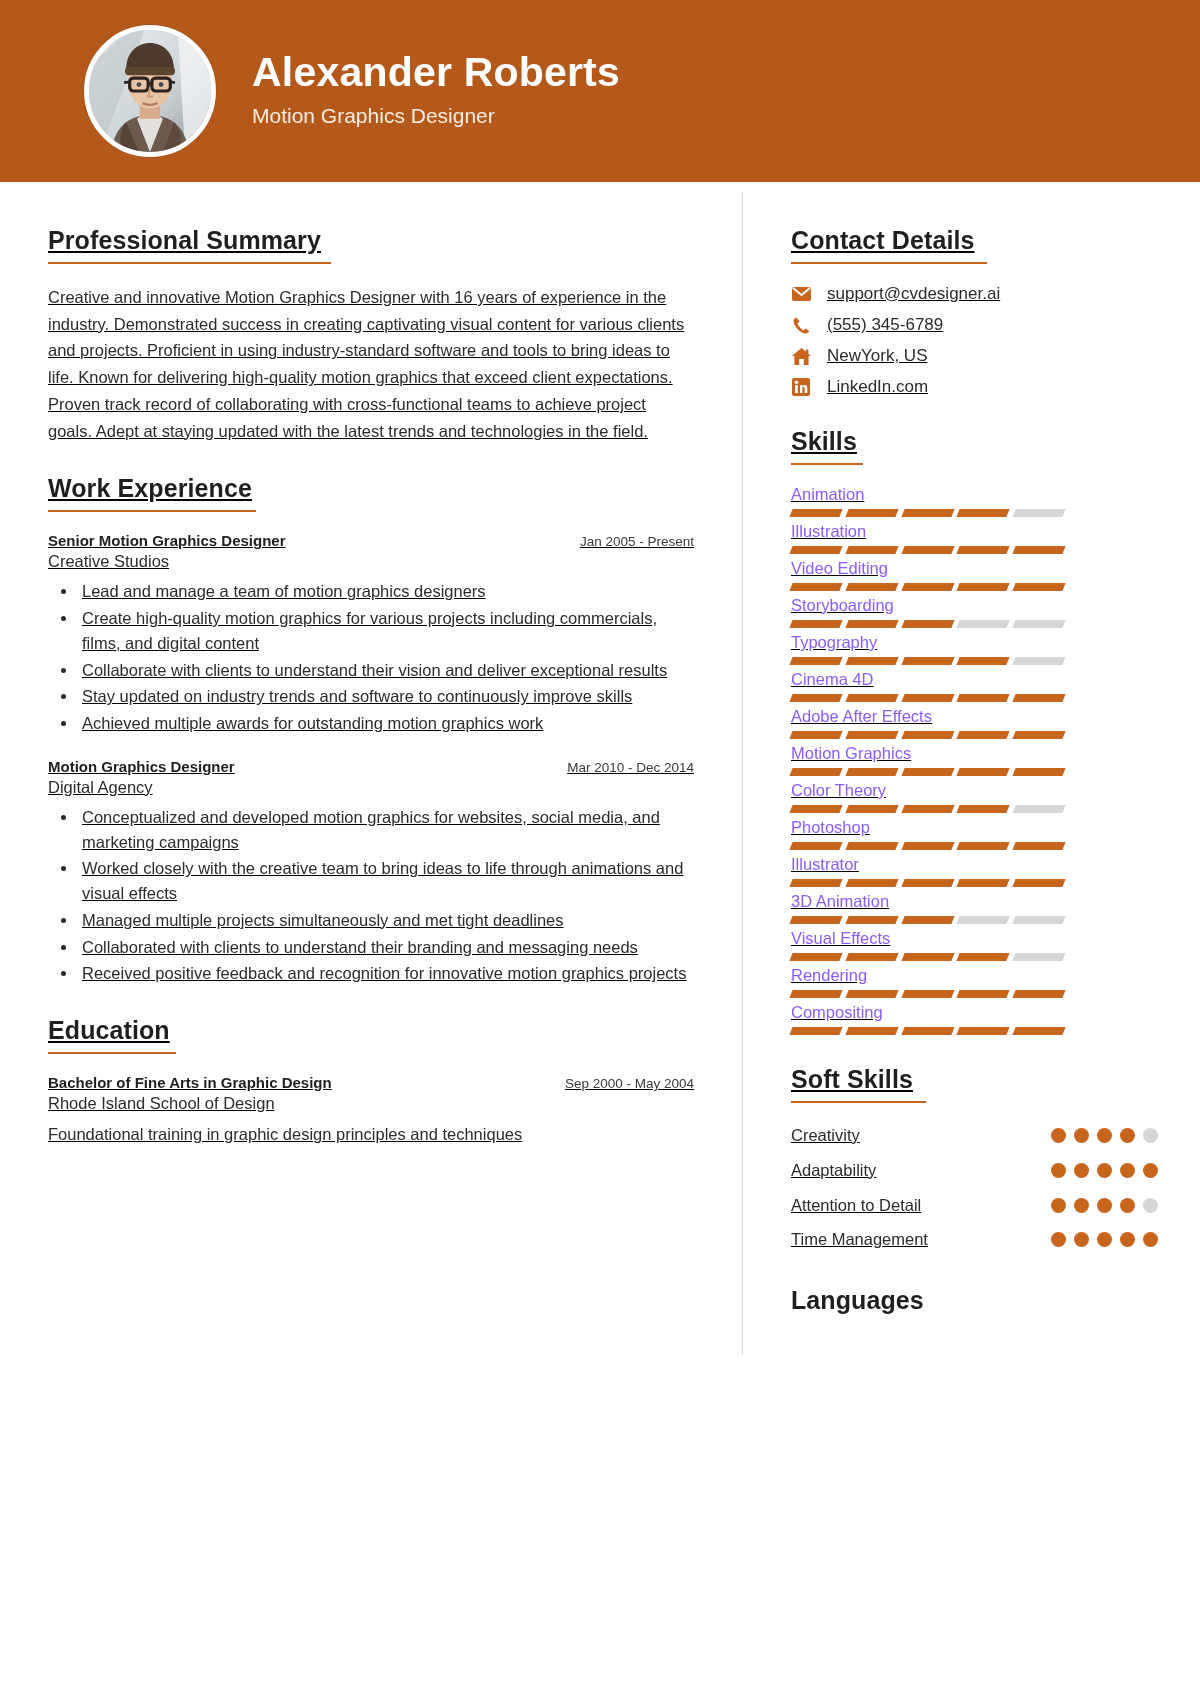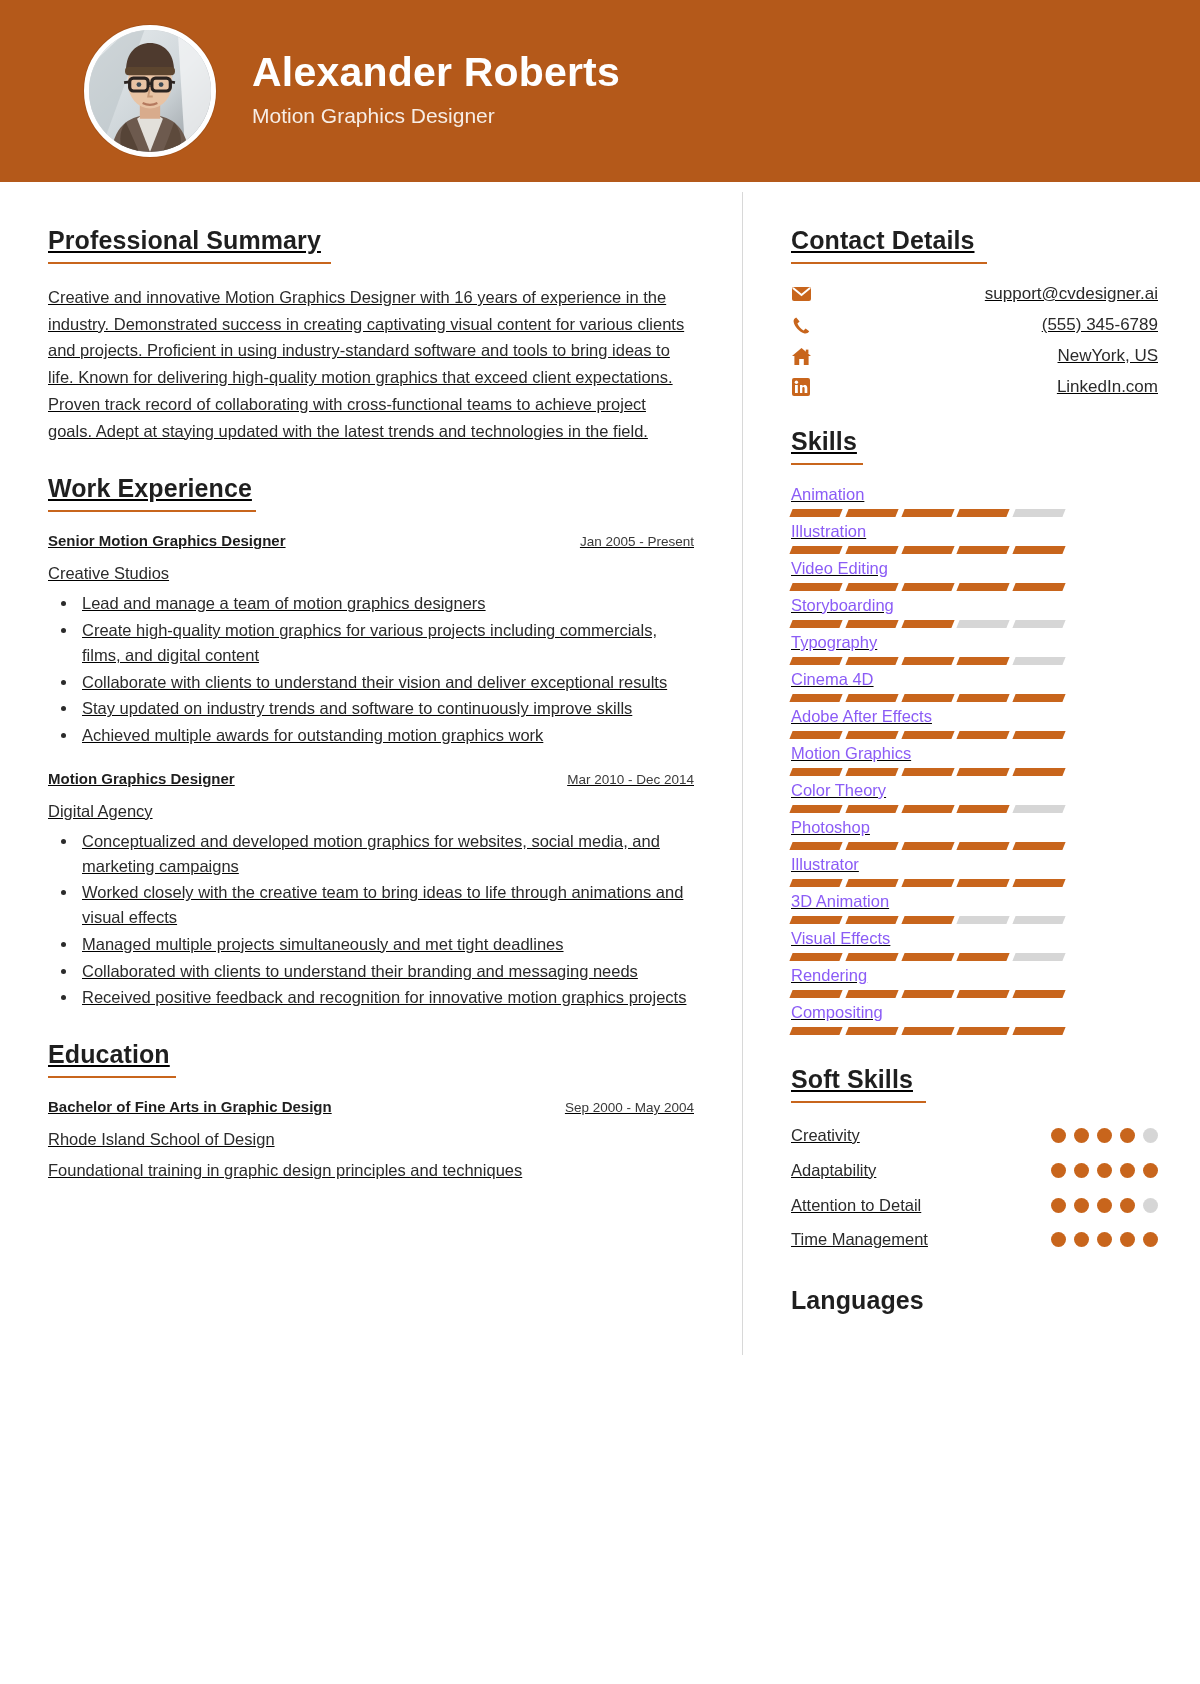--- a/index.html
+++ b/index.html
@@ -95,21 +95,21 @@
   }
   .job-date {
     font-size: 13.5px;
     color: #3a3a3a;
     white-space: nowrap;
     flex: 0 0 auto;
   }
   .job-org {
     font-size: 16.5px;
     color: #2b2b2b;
-    margin-top: 15px;
+    margin-top: 3px;
   }
   .job-desc {
     font-size: 16.5px;
     color: #2b2b2b;
     margin-top: 9px;
     line-height: 1.5;
   }
   ul.bullets {
     margin: 8px 0 0 0;
     padding-left: 30px;
@@ -123,21 +123,20 @@
     padding-left: 4px;
   }
 
   
   .contact-list { margin-top: 2px; }
   .contact-row {
     display: flex;
     align-items: center;
     gap: 16px;
     margin-bottom: 11px;
-    justify-content: space-between;
   }
   .c-icon {
     width: 20px; height: 20px;
     flex: 0 0 20px;
     display: flex; align-items: center; justify-content: center;
     color: #c8651c;
   }
   .c-icon svg { display:block; fill: #c8651c; }
   .c-text { font-size: 17px; color: #2b2b2b; }
 

